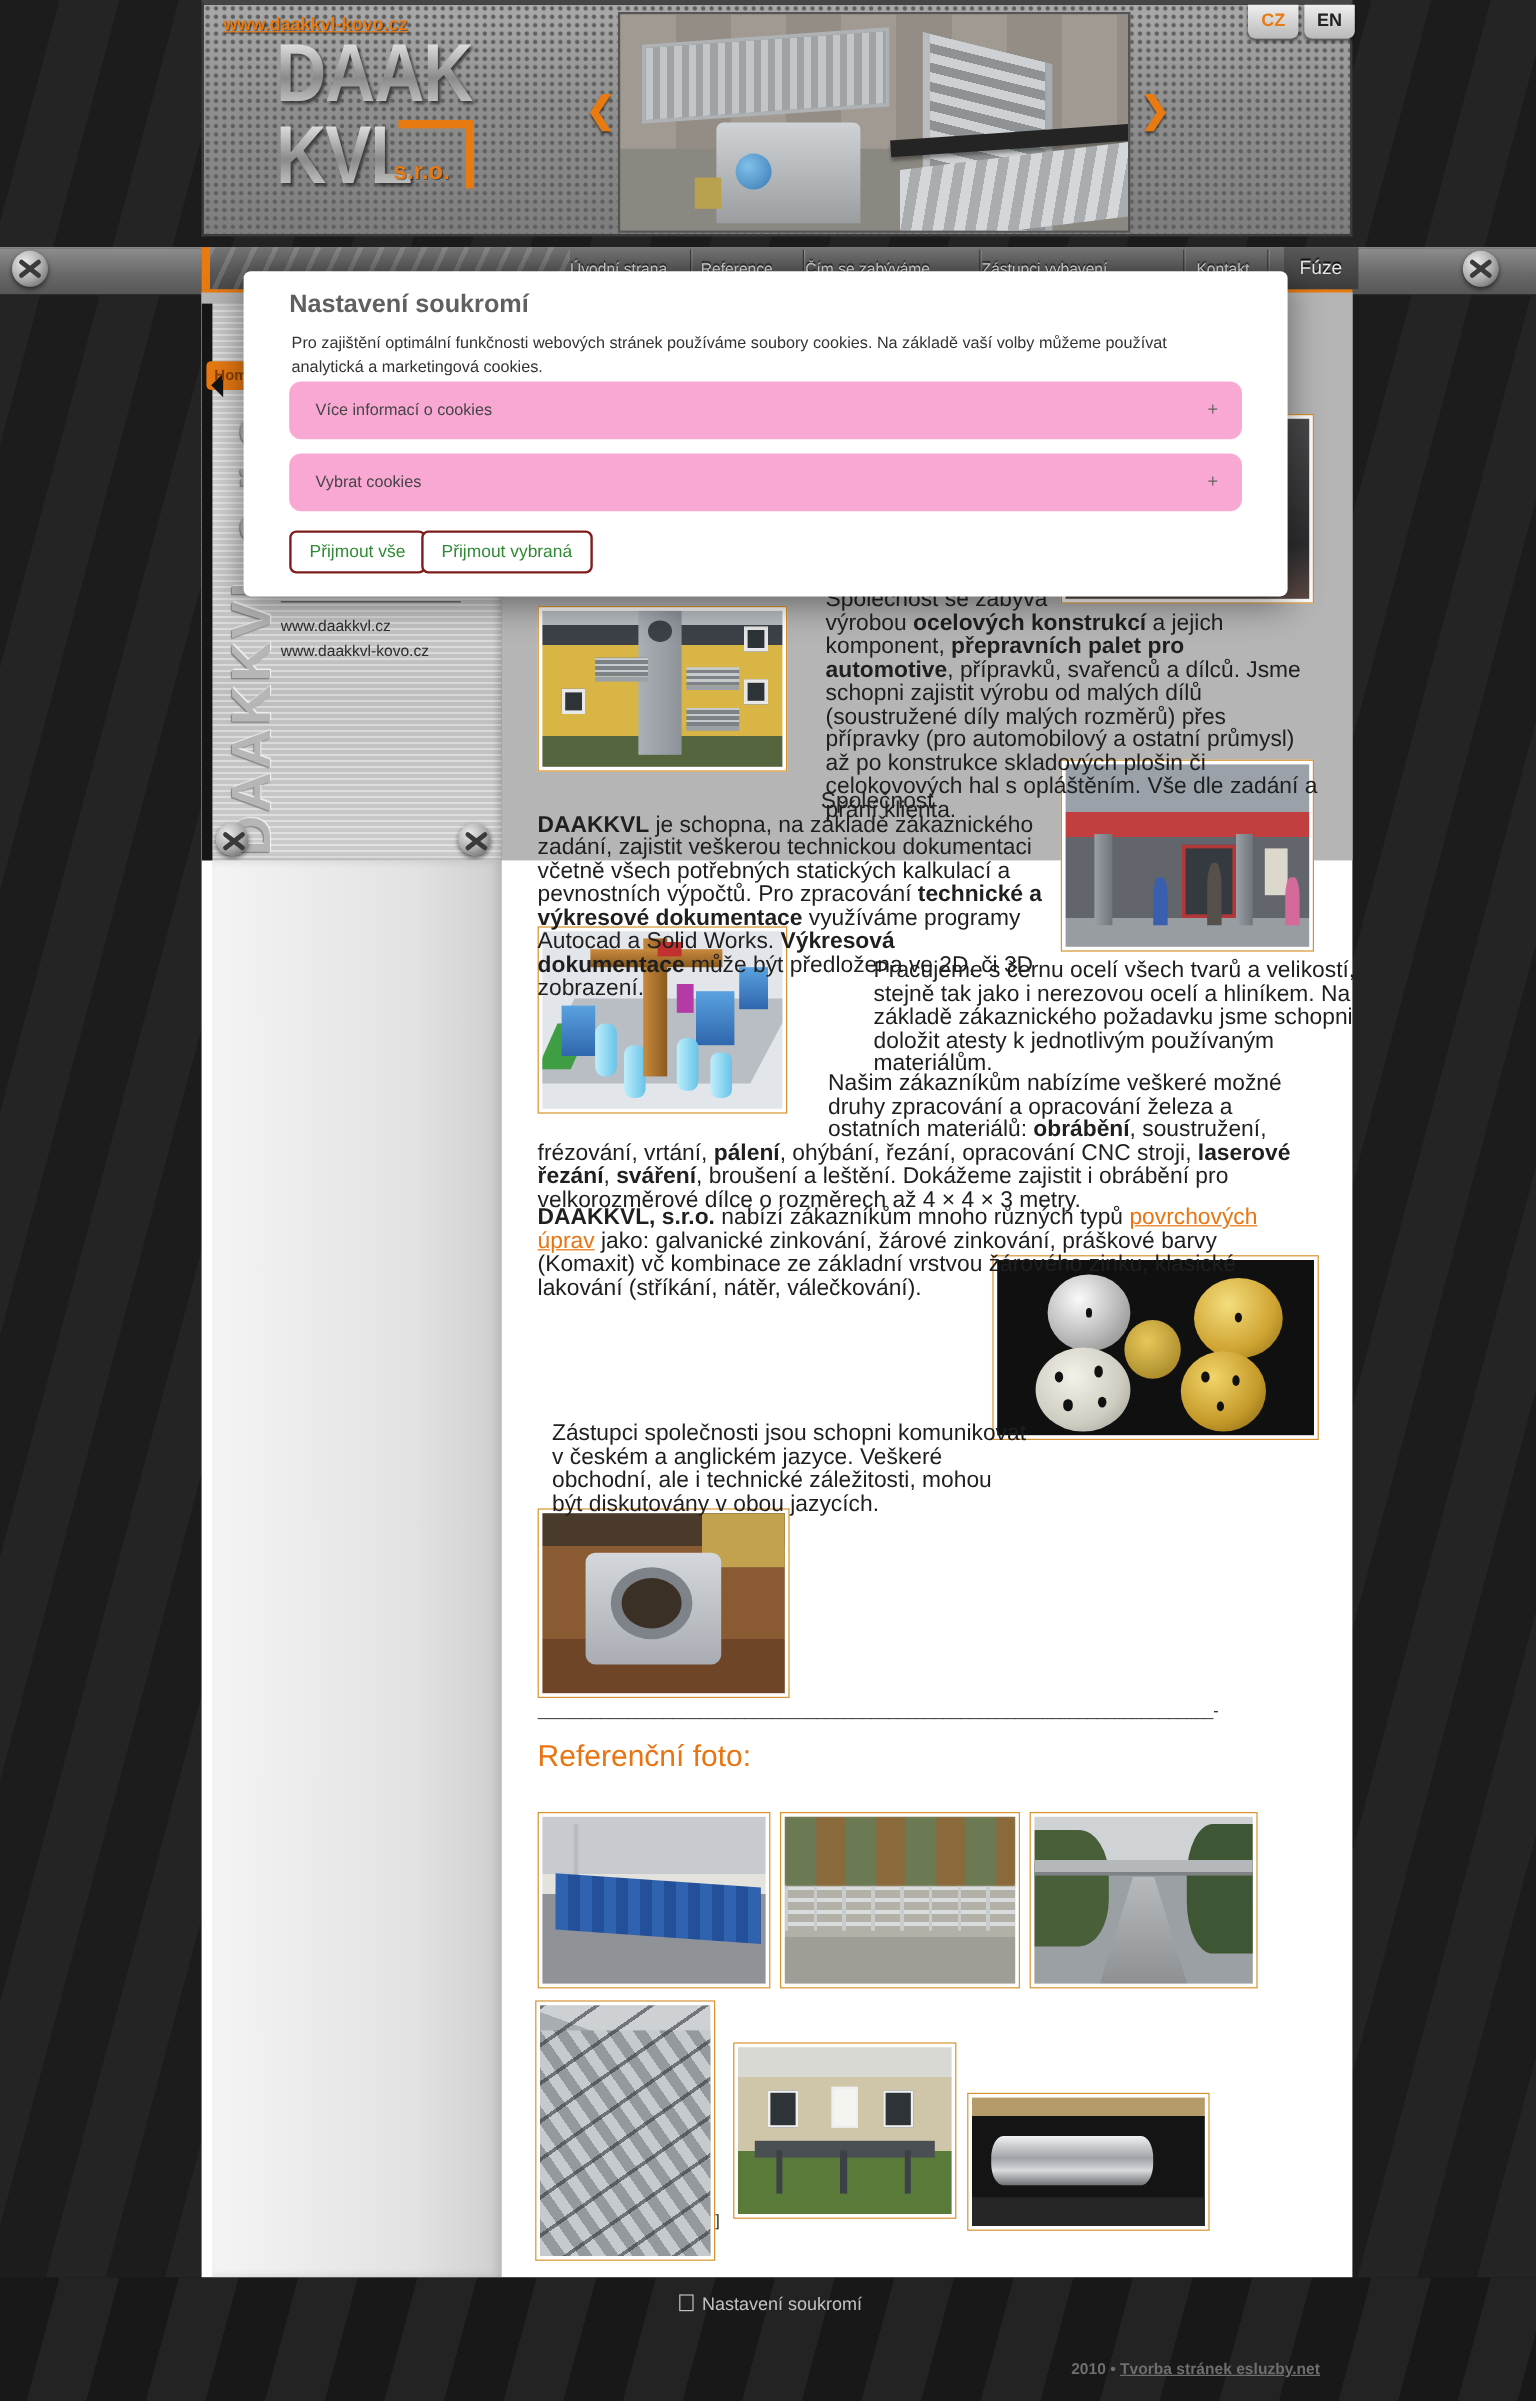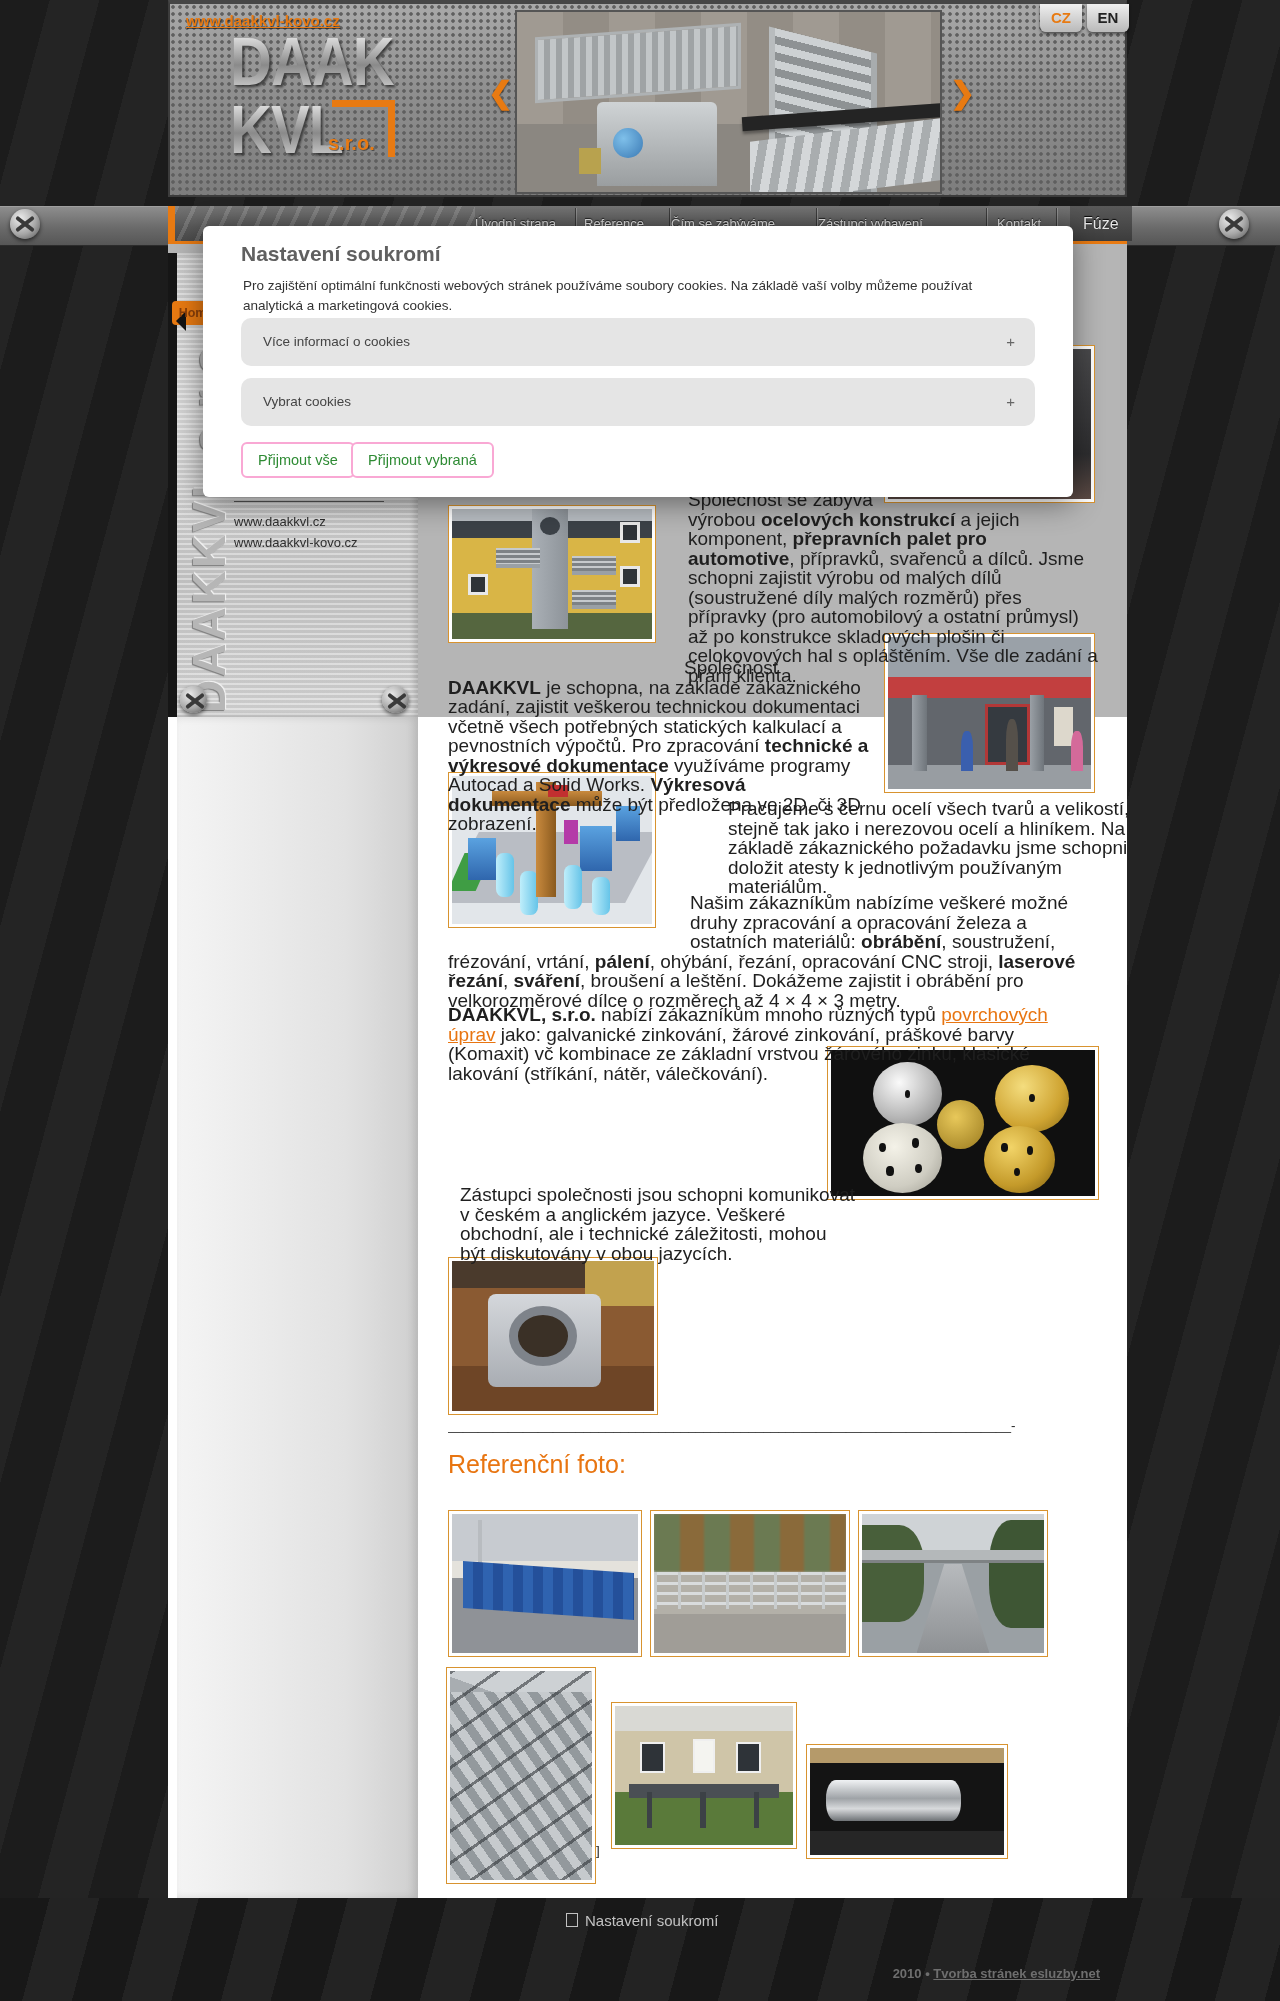--- a/index.html
+++ b/index.html
@@ -170,27 +170,27 @@
   .spacer{float:left;width:242px;height:58px;}
   .divider-line{position:absolute;left:448px;top:1418px;width:660px;font-size:13.5px;color:#1f1f1f;
         letter-spacing:0;white-space:nowrap;overflow:hidden;}
   .ref-heading{position:absolute;left:448px;top:1450px;font-size:25px;color:#e87511;}
   .stray{position:absolute;left:596px;top:1843px;font-size:13.5px;color:#1f1f1f;}
   
   .cookie-dialog{position:absolute;left:203px;top:226px;width:870px;height:271px;background:#fff;
         border-radius:6px;box-shadow:0 6px 30px rgba(0,0,0,.45);z-index:50;}
   .cd-title{position:absolute;left:38px;top:16px;font-size:21px;font-weight:bold;color:#606060;}
   .cd-body{position:absolute;left:40px;top:50px;width:792px;font-size:13.5px;line-height:20px;color:#333;}
-  .cd-acc{position:absolute;left:38px;width:794px;height:48px;background:#e5e5e5;border-radius:10px;
+  .cd-acc{position:absolute;left:38px;width:794px;height:48px;background:#f9a8d4;border-radius:10px;
         cursor:pointer;}
   .cd-acc .lbl{position:absolute;left:22px;top:0;height:48px;line-height:48px;font-size:13.5px;color:#444;}
   .cd-acc .plus{position:absolute;right:20px;top:0;height:48px;line-height:48px;font-size:15px;color:#666;}
   .cd-acc1{top:92px;} .cd-acc2{top:152px;}
   .cd-btn{position:absolute;top:216px;height:36px;line-height:32px;padding:0 15px;background:#fff;
-        border:2px solid #f9a8d4;border-radius:6px;color:#2e8b34;font-size:14.5px;cursor:pointer;
+        border:2px solid #7f1d1d;border-radius:6px;color:#2e8b34;font-size:14.5px;cursor:pointer;
         box-sizing:border-box;}
   .cd-btn1{left:38px;} .cd-btn2{left:148px;}
   
   .footer{position:absolute;left:0;top:1898px;width:1280px;height:103px;
         background:repeating-linear-gradient(105deg,#181818 0 48px,#232323 48px 96px),#181818;}
   .foot-privacy{position:absolute;left:566px;top:14px;font-size:15px;color:#c2c2c2;cursor:pointer;}
   .foot-sq{display:inline-block;width:10px;height:12px;border:1.5px solid #c2c2c2;margin-right:7px;
         vertical-align:-1px;}
   .foot-credit{position:absolute;left:830px;top:68px;width:270px;text-align:right;font-size:13px;color:#6e6e6e;font-weight:bold;}
   .foot-credit a{color:#6e6e6e;text-decoration:underline;cursor:pointer;}

